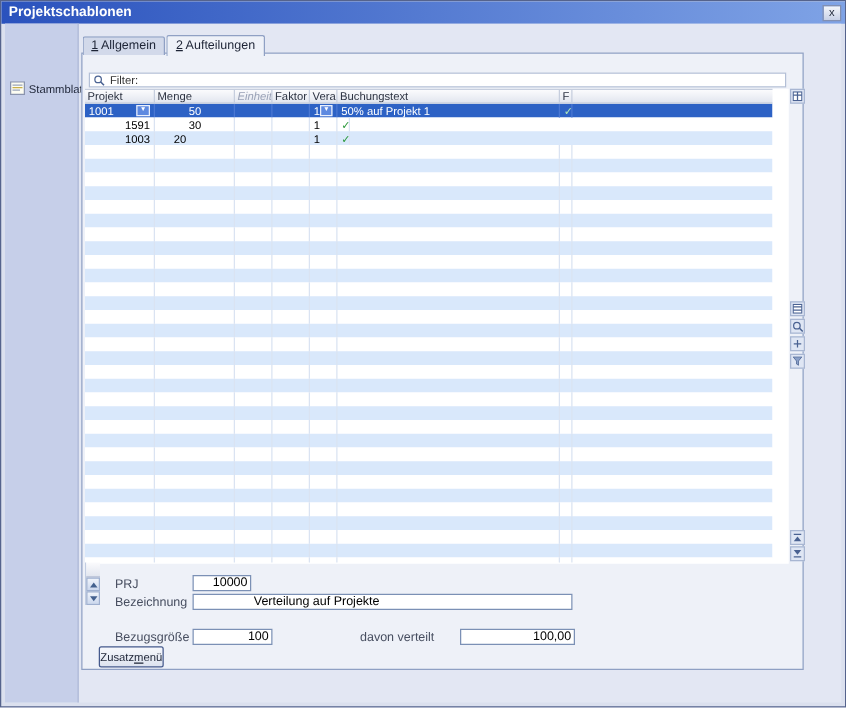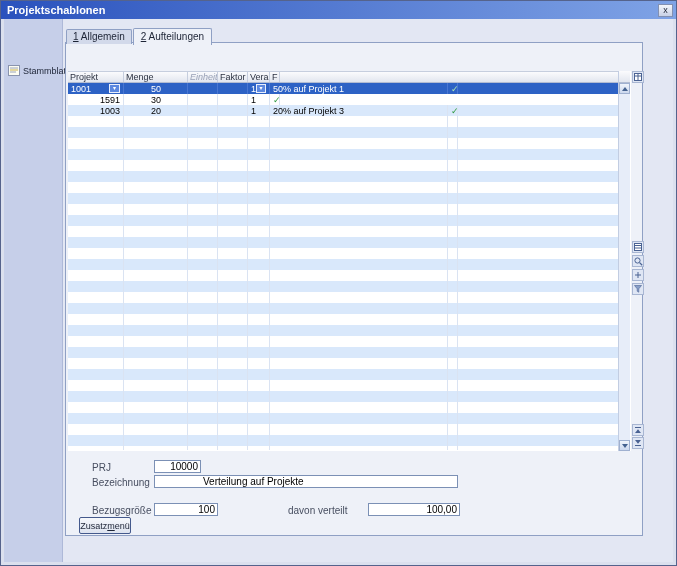--- a/index.html
+++ b/index.html
@@ -12,21 +12,21 @@
   .sidebar{width:59px;background:#c6cfe9;border-right:1px solid #aeb9d8;box-sizing:border-box;}
   .sidebar-item{margin-top:46px;display:flex;align-items:center;gap:3px;padding-left:4px;font-size:9px;color:#1d2436;cursor:default;}
   .main{flex:1;position:relative;}
   .tabs{position:absolute;left:3px;top:8px;display:flex;align-items:flex-end;z-index:2;}
   .tab{font-size:10px;color:#1d2436;background:#d2d9ea;border:1px solid #8fa0c4;border-bottom:none;padding:1px 6px 2px;margin-right:1px;border-radius:2px 2px 0 0;white-space:nowrap;}
   .tab.active{background:#eef1f8;padding:2px 7px 3px;position:relative;top:1px;z-index:3;}
   .hot{text-decoration:underline;}
   .tabpage{position:absolute;left:2px;top:23px;width:578px;height:494px;background:#eef1f8;border:1px solid #8fa0c4;box-sizing:border-box;}
   .filterbar{position:absolute;left:5px;top:15px;width:558px;height:12px;background:#fff;border:1px solid #b3bfd6;box-sizing:border-box;display:flex;align-items:center;gap:4px;padding:0 3px;}
   .filterbar .flt-label{font-size:9px;color:#333;line-height:10px;}
-  .grid{position:absolute;left:2px;top:28px;width:563px;height:380px;display:flex;background:#fff;}
+  .grid{position:absolute;left:2px;top:28px;width:563px;height:380px;display:flex;background:#fff;flex-direction:column;}
   .gcols{width:550px;}
   .ghead{height:12px;display:flex;background:linear-gradient(#fbfbfd,#e2e6ef);border-top:1px solid #c6cede;border-bottom:1px solid #b2bcd2;box-sizing:border-box;}
   .hcell{font-size:9px;color:#2d3342;padding:0 2px;border-right:1px solid #c6cede;line-height:10px;overflow:hidden;white-space:nowrap;box-sizing:border-box;}
   .hcell.dis{color:#9aa2b7;font-style:italic;}
   .hcell.fill{flex:1;border-right:none;}
   .gbody{height:367px;overflow:hidden;background:#fff;}
   .grow{height:11px;display:flex;background:#fff;}
   .grow.stripe{background:var(--stripe,#d9e8fb);}
   .grow.selected{background:var(--selection,#2d62c5);color:#fff;}
   .gcell{font-size:9px;line-height:10px;padding:0 3px;border-right:1px solid #dae3f2;overflow:hidden;white-space:nowrap;box-sizing:border-box;display:flex;align-items:center;}
@@ -72,29 +72,39 @@
         <span>Stammblatt</span>
       </div>
     </div>
     <div class="main">
       <div class="tabs">
         <div class="tab"><span class="hot">1</span><span> Allgemein</span></div>
         <div class="tab active"><span class="hot">2</span><span> Aufteilungen</span></div>
       </div>
       <div class="tabpage">
 
+        <div class="filterbar">
+          <span>
+            <svg width="9" height="9" viewBox="0 0 9 9">
+                <circle cx="3.5" cy="3.5" r="2.6" fill="none" stroke="#4a6292"></circle>
+                <line x1="5.6" y1="5.6" x2="8.2" y2="8.2" stroke="#4a6292" stroke-width="1.3"></line>
+              </svg>
+          </span>
+          <span class="flt-label">Filter:</span>
+        </div>
 
         <div class="grid">
           <div class="gcols">
             <div class="ghead">
                 <div class="hcell" style="width: 56px;">Projekt</div>
                 <div class="hcell" style="width: 64px;">Menge</div>
                 <div class="hcell dis" style="width: 30px;">Einheit</div>
                 <div class="hcell" style="width: 30px;">Faktor</div>
                 <div class="hcell" style="width: 22px;">Vera</div>
+                <div class="hcell" style="width: 178px;">Buchungstext</div>
                 <div class="hcell" style="width: 10px;">F</div>
                 <div class="hcell fill"></div>
               </div>
             <div class="gbody">
                 <div class="grow stripe selected">
                   <div class="gcell" style="width: 56px;">
                     <span>1001</span>
                     <span class="combo">▾</span>
                   </div>
                   <div class="gcell menge" style="width: 64px;">
@@ -136,34 +146,31 @@
                   </div>
                   <div class="gcell" style="width: 10px;">
                     <span class="check">✓</span>
                   </div>
                   <div class="gcell fill"></div>
                 </div>
                 <div class="grow stripe">
                   <div class="gcell r" style="width: 56px;">
                     <span>1003</span>
                   </div>
-                  <div class="gcell menge" style="width: 64px;">
+                  <div class="gcell menge" style="width: 64px; justify-content: center;">
                     <span>20</span>
                   </div>
                   <div class="gcell" style="width: 30px;">
                     <span></span>
                   </div>
                   <div class="gcell" style="width: 30px;">
                     <span></span>
                   </div>
                   <div class="gcell" style="width: 22px;">
                     <span>1</span>
-                  </div>
-                  <div class="gcell" style="width: 178px;">
-                    <span>20% auf Projekt 3</span>
                   </div>
                   <div class="gcell" style="width: 10px;">
                     <span class="check">✓</span>
                   </div>
                   <div class="gcell fill"></div>
                 </div>
                 <div class="grow">
                   <div class="gcell r" style="width: 56px;"></div>
                   <div class="gcell menge" style="width: 64px;"></div>
                   <div class="gcell" style="width: 30px;"></div>

